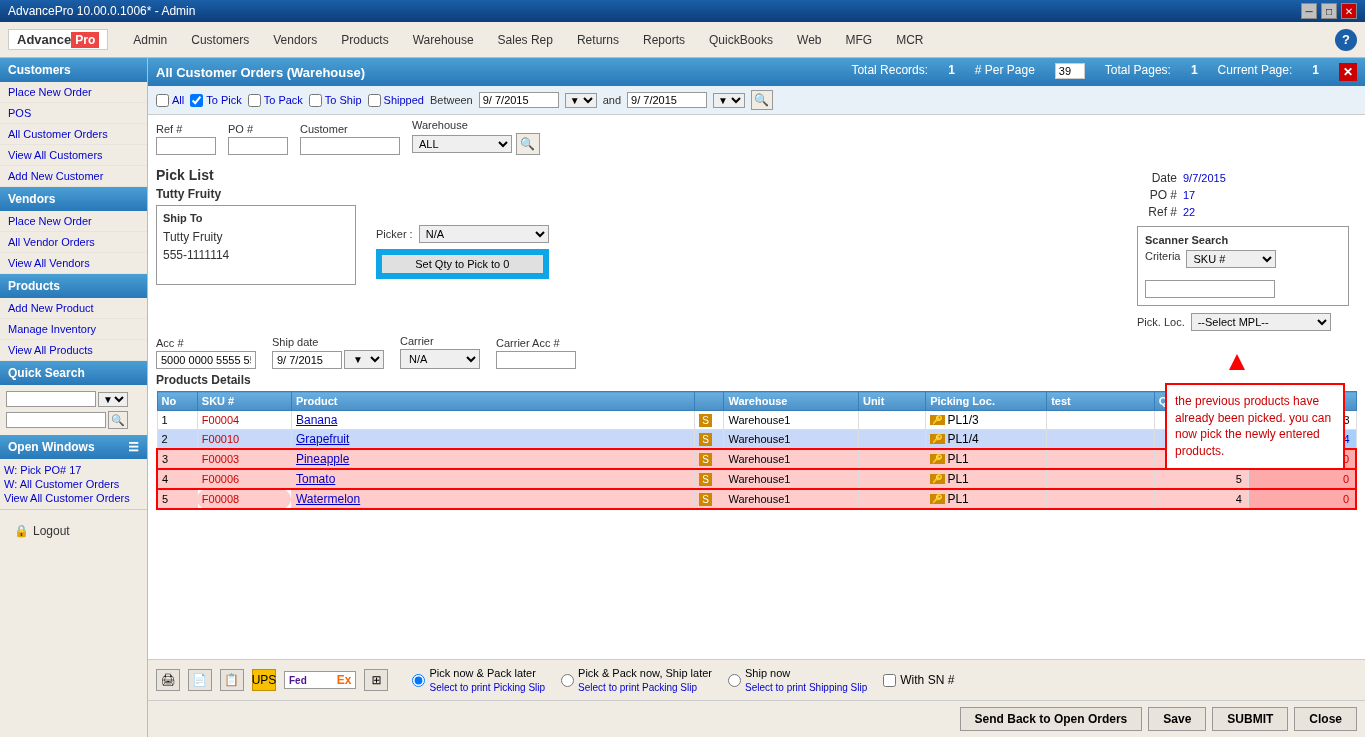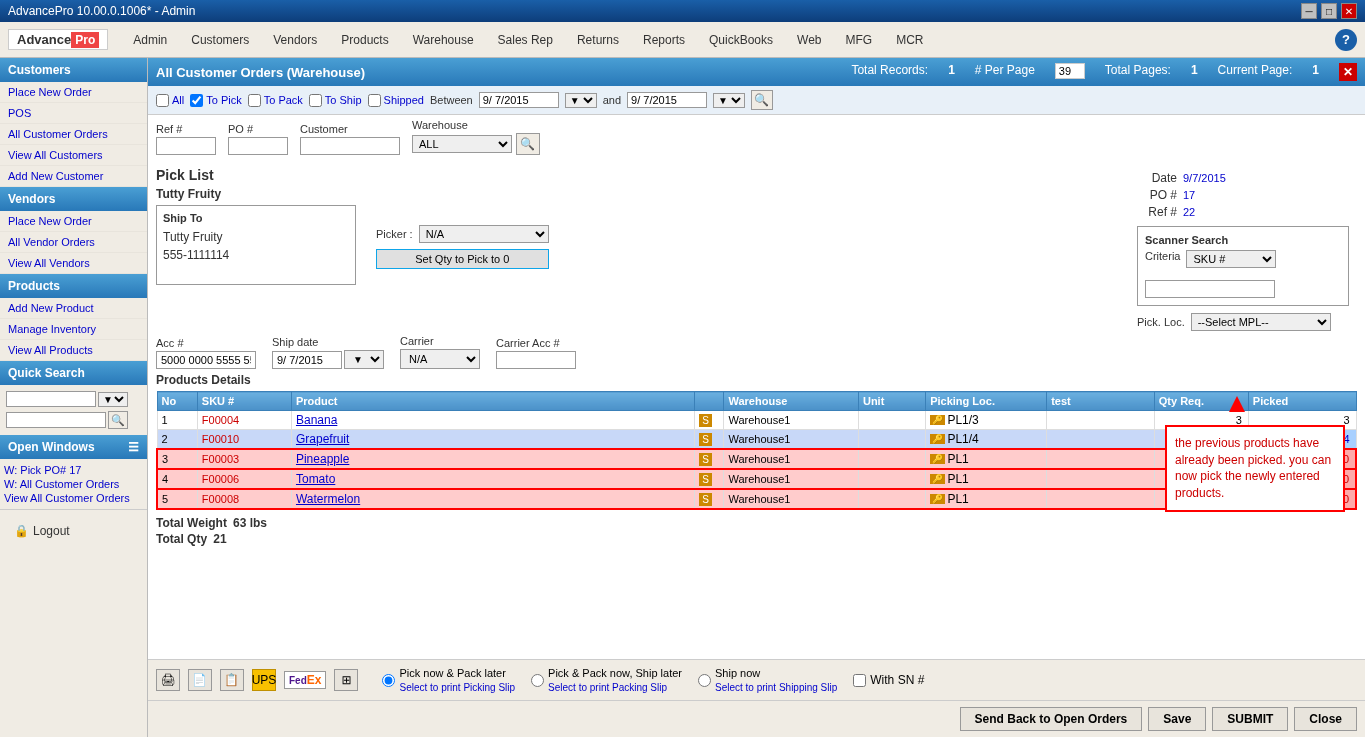--- a/index.html
+++ b/index.html
@@ -177,21 +177,21 @@
       width: 200px;
       min-height: 80px;
       padding: 6px;
     }
     .ship-to-label { font-size: 11px; font-weight: bold; color: #333; margin-bottom: 4px; }
     .ship-to-content { font-size: 11px; color: #333; line-height: 1.5; }
     .picker-row { display: flex; align-items: center; gap: 6px; }
     .picker-label { font-size: 11px; color: #333; }
     .picker-select { width: 130px; border: 1px solid #999; padding: 1px 2px; font-size: 11px; }
     .set-qty-btn {
-      background: #e0e0e0; border: 1px solid #0ea5e9; padding: 3px 21px;
+      background: #e0e0e0; border: 6px solid #0ea5e9; padding: 3px 21px;
       font-size: 11px; cursor: pointer;
     }
 
     .right-info-panel {
       margin-left: auto;
       display: flex;
       flex-direction: column;
       gap: 3px;
       min-width: 220px;
     }
@@ -271,21 +271,21 @@
       gap: 8px;
     }
     .print-btn {
       width: 24px; height: 22px; background: #e8e4dc; border: 1px solid #999;
       cursor: pointer; display: flex; align-items: center; justify-content: center; font-size: 12px;
     }
     .fedex-logo {
       background: white; border: 1px solid #999; padding: 1px 4px;
       font-size: 10px; font-weight: bold; color: #4d148c; cursor: pointer;
     }
-    .fedex-logo span { color: #ff6600; }
+    .fedex-logo span { color: #ff6600; padding-left: 30px; }
     .radio-group { display: flex; align-items: center; gap: 16px; margin-left: 16px; }
     .radio-item { display: flex; align-items: center; gap: 4px; font-size: 11px; }
     .radio-item label { font-size: 11px; }
     .radio-item label.hint { color: #0000cc; font-size: 10px; }
     .with-sn { display: flex; align-items: center; gap: 4px; font-size: 11px; margin-left: 8px; }
 
     
     #action-buttons { display: flex; align-items: flex-start; gap: 6px; padding: 6px 8px; justify-content: flex-end; background: #f0ece4; border-top: 1px solid #ccc; }
     .action-btn {
       padding: 4px 14px; border: 1px solid #999; background: #e8e4dc;
@@ -631,49 +631,39 @@
           <span style="background:#cc8800; color:white; font-size:9px; padding:0 2px;">🔑</span>
           PL1
         </span>
       </td>
       <td></td>
       <td style="text-align:right; padding-right:6px;">5</td>
       <td style="color:#cc0000; text-align:right; padding-right:6px; background:#ffaaaa;">0</td>
     </tr>
               <tr class="row-red">
       <td>5</td>
-      <td style="color:#cc0000;">F00008</td>
+      <td style="color:#cc0000;border-radius:10px;">F00008</td>
       <td><a href="#">Watermelon</a></td>
       <td><span style="background:#cc8800; color:white; font-size:10px; padding:1px 3px;">S</span></td>
       <td>Warehouse1</td>
       <td></td>
       <td>
         <span style="display:inline-flex; align-items:center; gap:2px;">
           <span style="background:#cc8800; color:white; font-size:9px; padding:0 2px;">🔑</span>
           PL1
         </span>
       </td>
       <td></td>
       <td style="text-align:right; padding-right:6px;">4</td>
       <td style="color:#cc0000; text-align:right; padding-right:6px; background:#ffaaaa;">0</td>
     </tr>
             </tbody>
         </table>
       </div>
 
-      <div class="totals-row">
-        <div class="total-item">
-          <span>Total Weight</span>&nbsp;
-          <span>63 lbs</span>
-        </div>
-        <div class="total-item">
-          <span>Total Qty</span>&nbsp;
-          <span>21</span>
-        </div>
-      </div>
 
       <div style="position: relative; height: 80px;">
         <div class="arrow-up"></div>
         <div class="annotation-box">
           <span>the previous products have already been picked. you can now pick the newly entered products.</span>
         </div>
       </div>
 
     </div>
 

